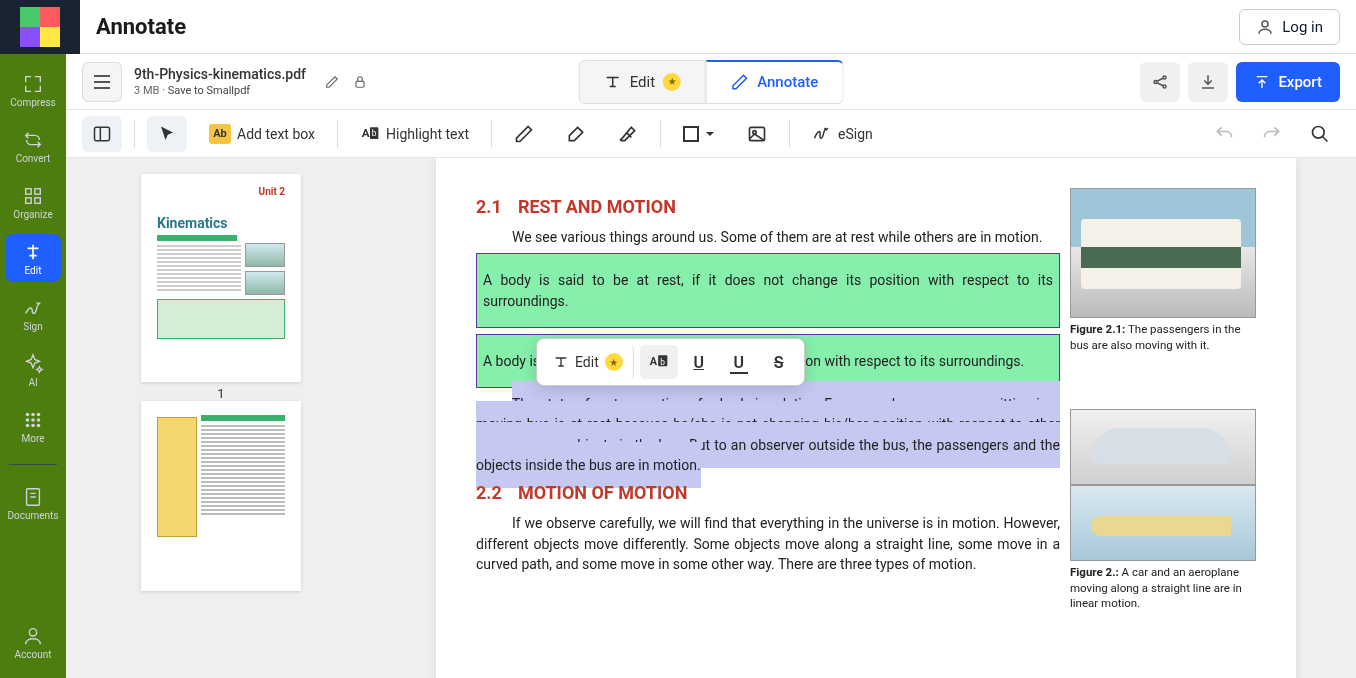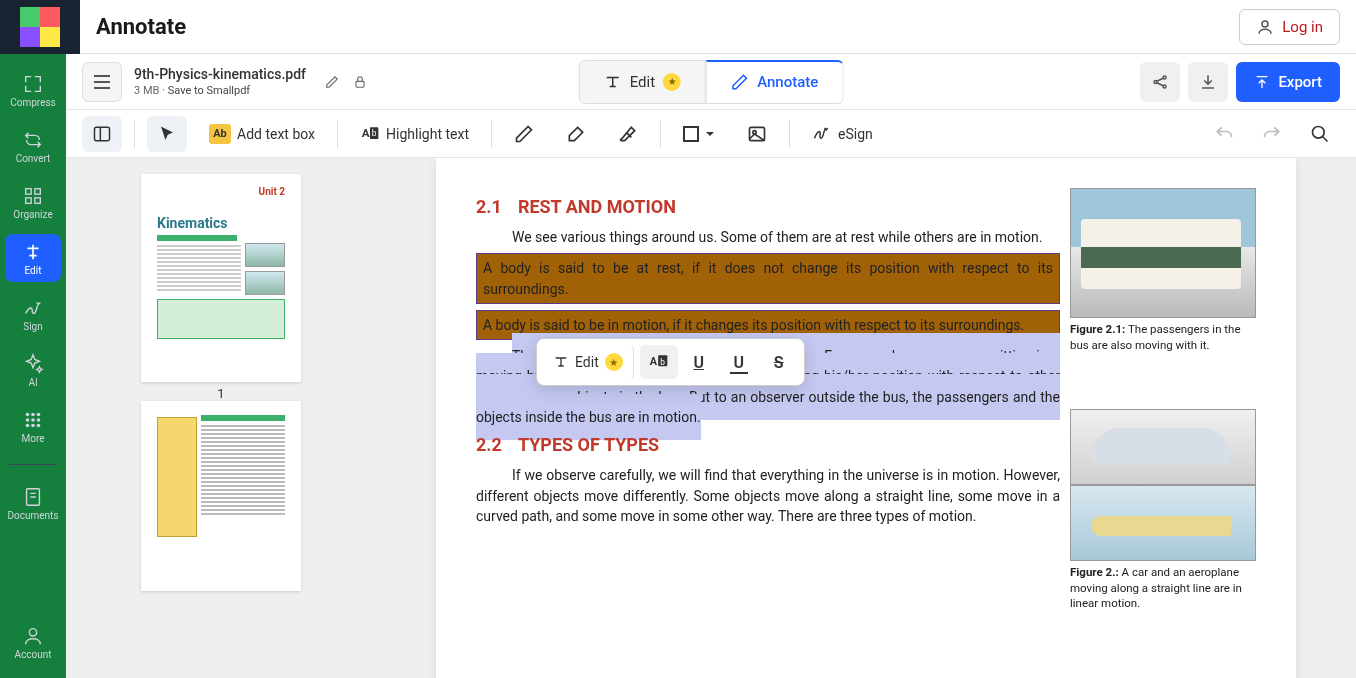--- a/index.html
+++ b/index.html
@@ -5,23 +5,23 @@
 *{box-sizing:border-box;margin:0;padding:0;font-family:-apple-system,BlinkMacSystemFont,"Segoe UI",Roboto,sans-serif}
 body{width:1356px;height:678px;overflow:hidden;background:#fff;display:flex;flex-direction:column}
 .top-bar{height:54px;display:flex;align-items:center;border-bottom:1px solid #ddd;background:#fff}
 .logo{width:80px;height:54px;display:flex;align-items:center;justify-content:center;background:#1a2332}
 .logo-sq{width:40px;height:40px;display:grid;grid-template-columns:1fr 1fr;grid-template-rows:1fr 1fr}
 .logo-sq div:nth-child(1){background:#47c96c}
 .logo-sq div:nth-child(2){background:#ff5a5f}
 .logo-sq div:nth-child(3){background:#8a4fff}
 .logo-sq div:nth-child(4){background:#ffe845}
 .page-title{font-size:22px;font-weight:700;margin-left:16px;color:#1a1a1a}
-.login-btn{margin-left:auto;margin-right:16px;height:36px;padding:0 16px;border:1px solid #ccc;border-radius:6px;background:#fff;display:flex;align-items:center;gap:8px;cursor:pointer;font-size:15px;color:#b91c1c}
+.login-btn{margin-left:auto;margin-right:16px;height:36px;padding:0 16px;border:1px solid #ccc;border-radius:6px;background:#fff;display:flex;align-items:center;gap:8px;cursor:pointer;font-size:15px;color:#0f172a}
 .main-area{flex:1;display:flex;overflow:hidden}
-.side-nav{width:80px;background:#15803d;display:flex;flex-direction:column;align-items:center;padding-top:12px;gap:8px}
+.side-nav{width:80px;background:#4d7c0f;display:flex;flex-direction:column;align-items:center;padding-top:12px;gap:8px}
 .nav-item{width:56px;height:48px;display:flex;flex-direction:column;align-items:center;justify-content:center;border-radius:8px;cursor:pointer;color:#d0d4da;font-size:10px;gap:2px}
 .nav-item.active{background:#1f5eff;color:#fff}
 .nav-item svg{width:22px;height:22px}
 .nav-sep{width:48px;height:1px;background:#3a4556;margin:6px 0}
 .nav-account{margin-top:auto;margin-bottom:12px}
 .content{flex:1;display:flex;flex-direction:column;background:#fff}
 .file-bar{height:56px;display:flex;align-items:center;padding:0 16px;gap:12px;border-bottom:1px solid #e5e5e5}
 .hamburger{width:40px;height:40px;border:1px solid #ddd;border-radius:6px;display:flex;align-items:center;justify-content:center;cursor:pointer;background:#f5f5f5}
 .file-info{display:flex;flex-direction:column;gap:2px}
 .file-name{font-size:14px;color:#333;font-weight:500}
@@ -75,21 +75,21 @@
 .col-fig{width:186px;flex-shrink:0}
 .fig-img{width:100%;height:130px;border:1px solid #999;margin-bottom:4px}
 .fig-bus{background:linear-gradient(#9fc5d8 0%,#9fc5d8 45%,#e8e8e8 45%,#bababa 100%);position:relative}
 .fig-bus::after{content:"";position:absolute;left:10px;top:30px;width:160px;height:70px;background:linear-gradient(#f5f0e8 0 40%,#4a6b52 40% 70%,#f5f0e8 70%);border-radius:4px}
 .fig-car{height:76px;background:linear-gradient(#f0f0f0,#d0d0d0);position:relative}
 .fig-car::after{content:"";position:absolute;left:20px;top:18px;width:140px;height:36px;background:#d8dee6;border-radius:40px 40px 8px 8px}
 .fig-plane{height:76px;background:linear-gradient(#d8e8f0,#a8c8d8);position:relative}
 .fig-plane::after{content:"";position:absolute;left:20px;top:30px;width:140px;height:20px;background:#e8d890;border-radius:40px 4px 4px 40px}
 .fig-caption{font-size:11.5px;line-height:1.35;color:#222}
 .fig-caption b{font-weight:700}
-.hl-pink{background:#a16207;border:1.5px solid #5a3a8a;padding:4px 6px;margin:6px 0}
+.hl-pink{background:#86efac;border:1.5px solid #5a3a8a;padding:16px 6px;margin:6px 0}
 .hl-blue{background:#c5c9f2;padding:15px 0}
 .float-toolbar{position:absolute;left:536px;top:338px;background:#fff;border:1px solid #ccc;border-radius:8px;box-shadow:0 4px 16px rgba(0,0,0,0.15);display:flex;align-items:center;padding:6px;gap:2px;z-index:100}
 .float-tool{width:38px;height:34px;display:flex;align-items:center;justify-content:center;cursor:pointer;border-radius:5px;font-size:16px;color:#333}
 .float-tool.edit-float{width:auto;padding:0 10px;gap:6px;font-size:14px;border-right:1px solid #ddd;margin-right:4px}
 .float-tool.active{background:#f0f0f0}
 </style>
 </head>
 <body>
 
 <div class="top-bar">
@@ -397,21 +397,21 @@
               <div class="sec-head">
                 <span>2.1</span>
                 <span>REST AND MOTION</span>
               </div>
               <p class="body-text indent">We see various things around us. Some of them are at rest while others are in motion.</p>
               <div class="body-text hl-pink">A body is said to be at rest, if it does not change its position with respect to its surroundings.</div>
               <div class="body-text hl-pink">A body is said to be in motion, if it changes its position with respect to its surroundings.</div>
               <p class="body-text indent"><span class="hl-blue">The state of rest or motion of a body is relative. For example, a passenger sitting in a moving bus is at rest because he/she is not changing his/her position with respect to other passengers or objects in the bus. But to an observer outside the bus, the passengers and the objects inside the bus are in motion.</span></p>
               <div class="sec-head" style="margin-top:7px">
                 <span>2.2</span>
-                <span>TYPES OF TYPES</span>
+                <span>MOTION OF MOTION</span>
               </div>
               <p class="body-text indent">If we observe carefully, we will find that everything in the universe is in motion. However, different objects move differently. Some objects move along a straight line, some move in a curved path, and some move in some other way. There are three types of motion.</p>
             </div>
             <div class="col-fig">
               <div class="fig-img fig-bus"></div>
               <div class="fig-caption"><b>Figure 2.1:</b><span> The passengers in the bus are also moving with it.</span></div>
               <div style="height:56px"></div>
               <div class="fig-img fig-car"></div>
               <div class="fig-img fig-plane" style="margin-top:-4px"></div>
               <div class="fig-caption"><b>Figure 2.:</b><span> A car and an aeroplane moving along a straight line are in linear motion.</span></div>

